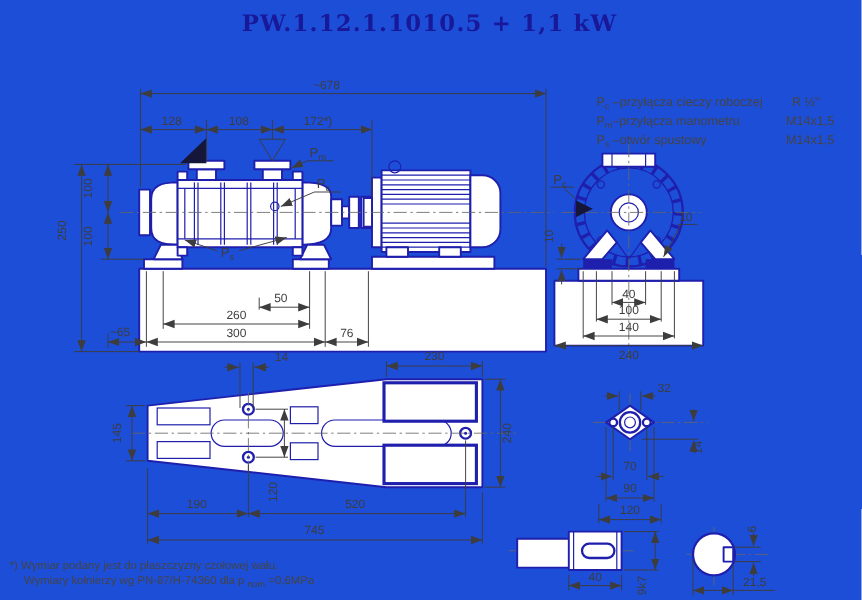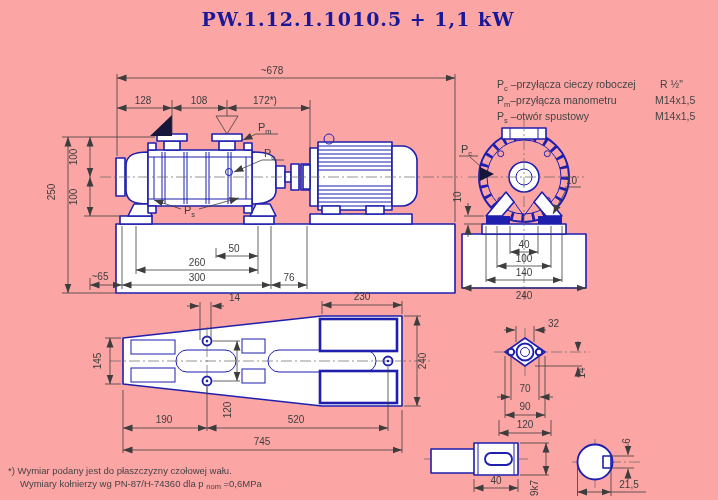--- a/index.html
+++ b/index.html
@@ -1,16 +1,16 @@
 <!DOCTYPE html>
 <html><head>
 <meta charset="utf-8">
 <style>
   html,body{margin:0;padding:0;background:#fcfcfc;}
-  #stage{position:relative;width:718px;height:500px;background:#fca5a5;overflow:hidden;
+  #stage{position:relative;width:718px;height:500px;background:#1d4ed8;overflow:hidden;
          font-family:"Liberation Sans",sans-serif;}
   svg text{font-family:"Liberation Sans",sans-serif;}
   .b2{stroke:#1f1fad;stroke-width:1.9;fill:none;stroke-linejoin:round;}
   .b1{stroke:#1f1fad;stroke-width:1;fill:none;}
   .bw{stroke:#1f1fad;stroke-width:1.6;fill:#ffffff;stroke-linejoin:round;}
   .bf{fill:#1f1fad;stroke:none;}
   .thick{stroke:#1f1fad;stroke-width:2.6;fill:#ffffff;}
   .d{stroke:#3d3d3d;stroke-width:0.8;fill:none;}
   .cl{stroke:#666;stroke-width:0.7;stroke-dasharray:11 3 2 3;fill:none;}
   .dt{font-size:10px;fill:#3d3d3d;}

